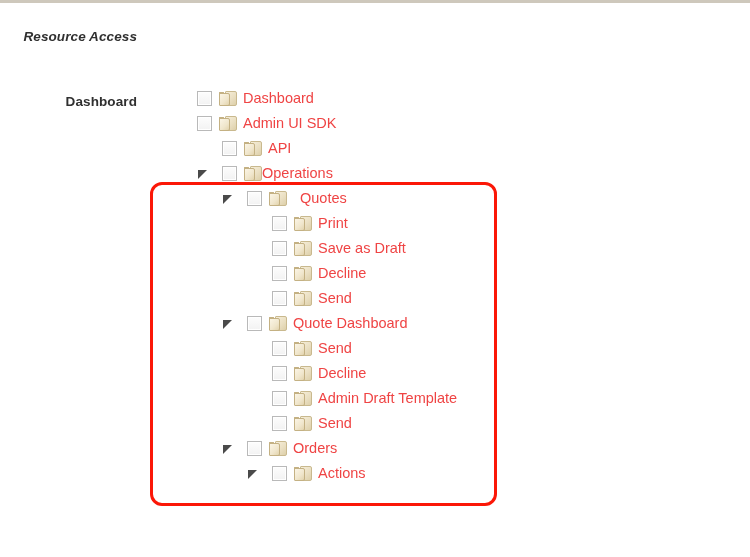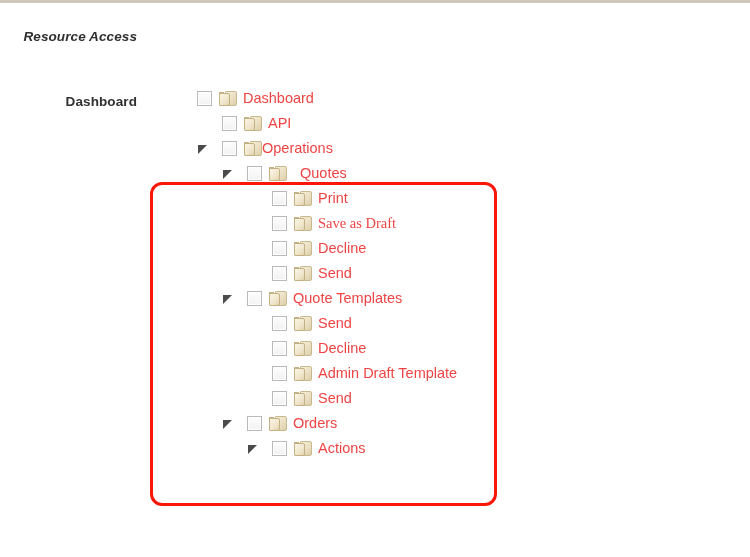--- a/index.html
+++ b/index.html
@@ -208,20 +208,29 @@
       <div class="tree-row">
         <span class="chk" style="left: 197px;"></span>
         <span class="folder-ico" style="left: 219px;">
           <span class="back"></span>
           <span class="tab"></span>
           <span class="front"></span>
         </span>
         <span class="node-label" style="left: 243px;">Dashboard</span>
       </div>
       <div class="tree-row">
+        <span class="chk" style="left: 197px;"></span>
+        <span class="folder-ico" style="left: 219px;">
+          <span class="back"></span>
+          <span class="tab"></span>
+          <span class="front"></span>
+        </span>
+        <span class="node-label" style="left: 243px;">Admin UI SDK</span>
+      </div>
+      <div class="tree-row">
         <span class="chk" style="left: 222px;"></span>
         <span class="folder-ico" style="left: 244px;">
           <span class="back"></span>
           <span class="tab"></span>
           <span class="front"></span>
         </span>
         <span class="node-label" style="left: 268px;">API</span>
       </div>
       <div class="tree-row">
         <span class="toggle" style="left: 197px;">
@@ -256,21 +265,21 @@
         </span>
         <span class="node-label" style="left: 318px;">Print</span>
       </div>
       <div class="tree-row">
         <span class="chk" style="left: 272px;"></span>
         <span class="folder-ico" style="left: 294px;">
           <span class="back"></span>
           <span class="tab"></span>
           <span class="front"></span>
         </span>
-        <span class="node-label" style="left: 318px; font-family: Liberation Serif, serif;">Save as Draft</span>
+        <span class="node-label" style="left: 318px;">Save as Draft</span>
       </div>
       <div class="tree-row">
         <span class="chk" style="left: 272px;"></span>
         <span class="folder-ico" style="left: 294px;">
           <span class="back"></span>
           <span class="tab"></span>
           <span class="front"></span>
         </span>
         <span class="node-label" style="left: 318px;">Decline</span>
       </div>
@@ -286,21 +295,21 @@
       <div class="tree-row">
         <span class="toggle" style="left: 222px;">
           <span class="tri"></span>
         </span>
         <span class="chk" style="left: 247px;"></span>
         <span class="folder-ico" style="left: 269px;">
           <span class="back"></span>
           <span class="tab"></span>
           <span class="front"></span>
         </span>
-        <span class="node-label" style="left: 293px;">Quote Templates</span>
+        <span class="node-label" style="left: 293px;">Quote Dashboard</span>
       </div>
       <div class="tree-row">
         <span class="chk" style="left: 272px;"></span>
         <span class="folder-ico" style="left: 294px;">
           <span class="back"></span>
           <span class="tab"></span>
           <span class="front"></span>
         </span>
         <span class="node-label" style="left: 318px;">Send</span>
       </div>

